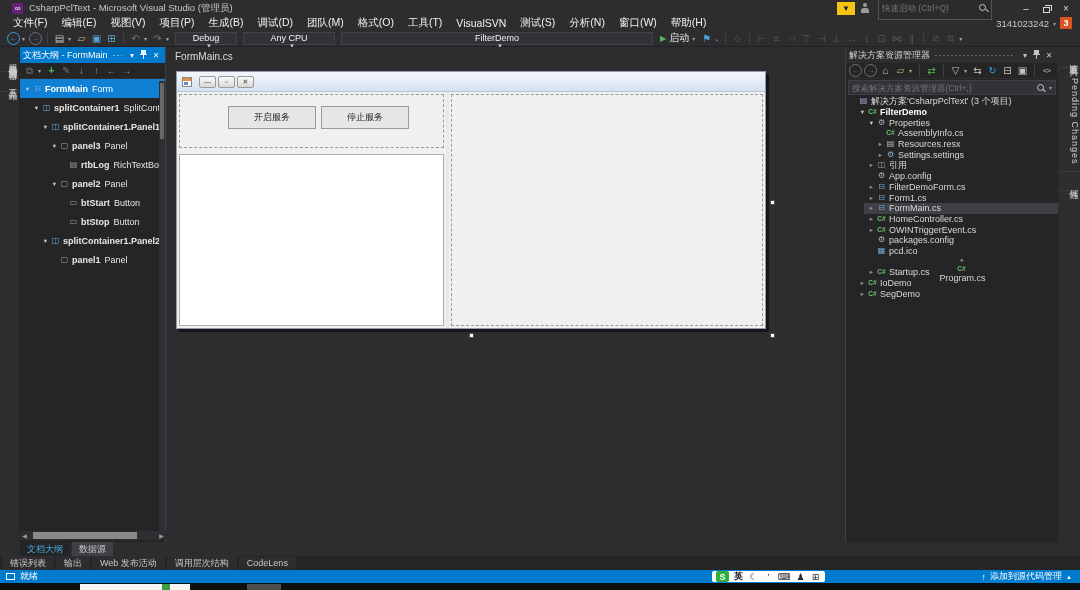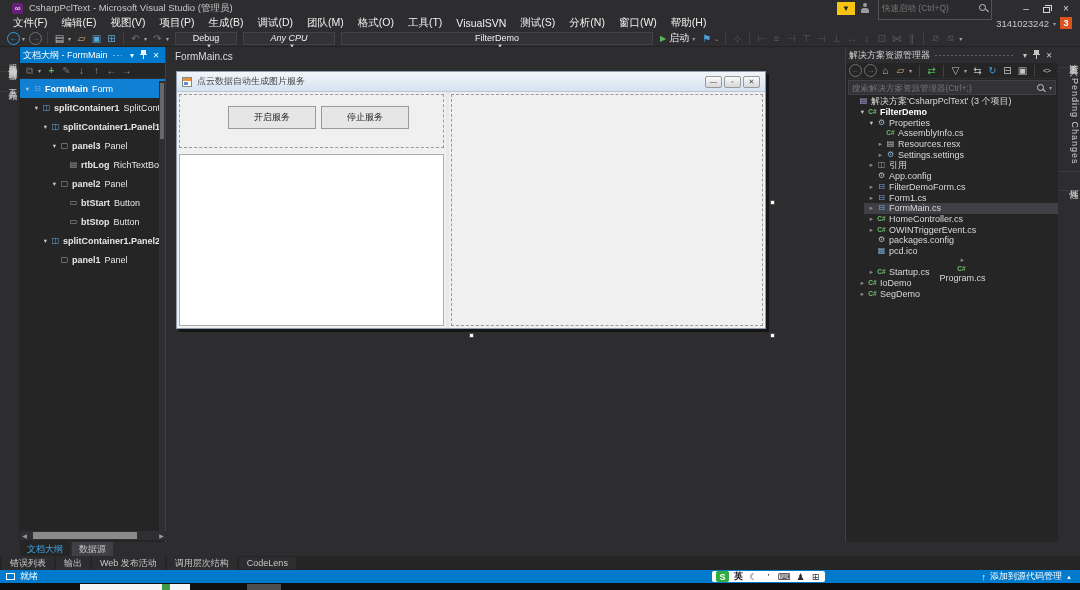--- a/index.html
+++ b/index.html
@@ -40,21 +40,21 @@
   .tb-icon.ghost{color:#55555a;} .tb-icon.green{color:#4ec04e;} .tb-icon.folder{color:#dcb67a;}
   .tb-icon.lite{color:#c5c5c5;} .tb-icon.arrgray{color:#8f9ba3;} .tb-icon.bold{font-weight:bold;}
   .tb-icon.flagblue{color:#4aa3e0;}
   .tb-icon.code{font-size:8px;letter-spacing:-1px;}
   .tb-icon.boxed{border:1px solid #3a96dd;font-weight:bold;color:#d5d5d5;}
   .tb-icon.slogo{width:11px;height:11px;background:#2fae3e;color:#fff;border-radius:2px;font-size:9px;font-weight:bold;}
   .tb-icon.ime{color:#2b2b2b;font-size:9px;min-width:11px;}
   .tb-icon.imeb{color:#111;font-size:9px;font-weight:bold;min-width:11px;}
   .combo{height:13px;background:#333337;border:1px solid #434346;color:#f1f1f1;font-size:9px;display:flex;align-items:center;padding:0 4px;margin:0 3px;cursor:pointer;flex-direction:column;}
   .combo .ca{font-size:6px;color:#c5c5c5;margin-left:6px;}
-  .combo.w-debug{width:62px;} .combo.w-cpu{width:92px;font-style:italic;} .combo.w-proj{width:312px;}
+  .combo.w-debug{width:62px;} .combo.w-cpu{width:92px;} .combo.w-proj{width:312px;}
   .startbtn{display:flex;align-items:center;gap:3px;font-size:10px;color:#f1f1f1;padding:0 4px;cursor:pointer;}
   .play{color:#55b85c;font-size:8px;}
 
   
   #left-strip{position:absolute;left:0;top:47px;width:20px;height:495px;background:#2d2d30;border-right:1px solid #252528;}
   #right-strip{position:absolute;left:1058px;top:47px;width:22px;height:495px;background:#2d2d30;}
   .vtab{writing-mode:vertical-rl;font-size:9px;color:#cdcdcd;padding:6px 0;margin:4px auto;display:block;text-align:center;width:100%;cursor:pointer;border-bottom:1px solid #3a3a3e;letter-spacing:1px;white-space:nowrap;}
 
   
   #outline-panel{position:absolute;left:20px;top:47px;width:146px;height:495px;background:#252526;border-right:1px solid #3f3f46;}
@@ -382,21 +382,20 @@
   <div id="editor">
     <div id="tabbar">
       <span class="dtab">
           <span>FormMain.cs</span>
         </span>
     </div>
     <div id="surface">
       <div id="dform">
         <div id="dform-title">
           <span class="form-app-icon"></span>
-          <span id="dform-title-text">点云数据自动生成图片服务</span>
           <span class="fbtn">—</span>
           <span class="fbtn">▫</span>
           <span class="fbtn">✕</span>
         </div>
         <div id="dform-body">
           <div id="dpane-left">
             <div id="dpanel2">
               <span class="wf-btn" id="btn-start">开启服务</span>
               <span class="wf-btn" id="btn-stop">停止服务</span>
             </div>

